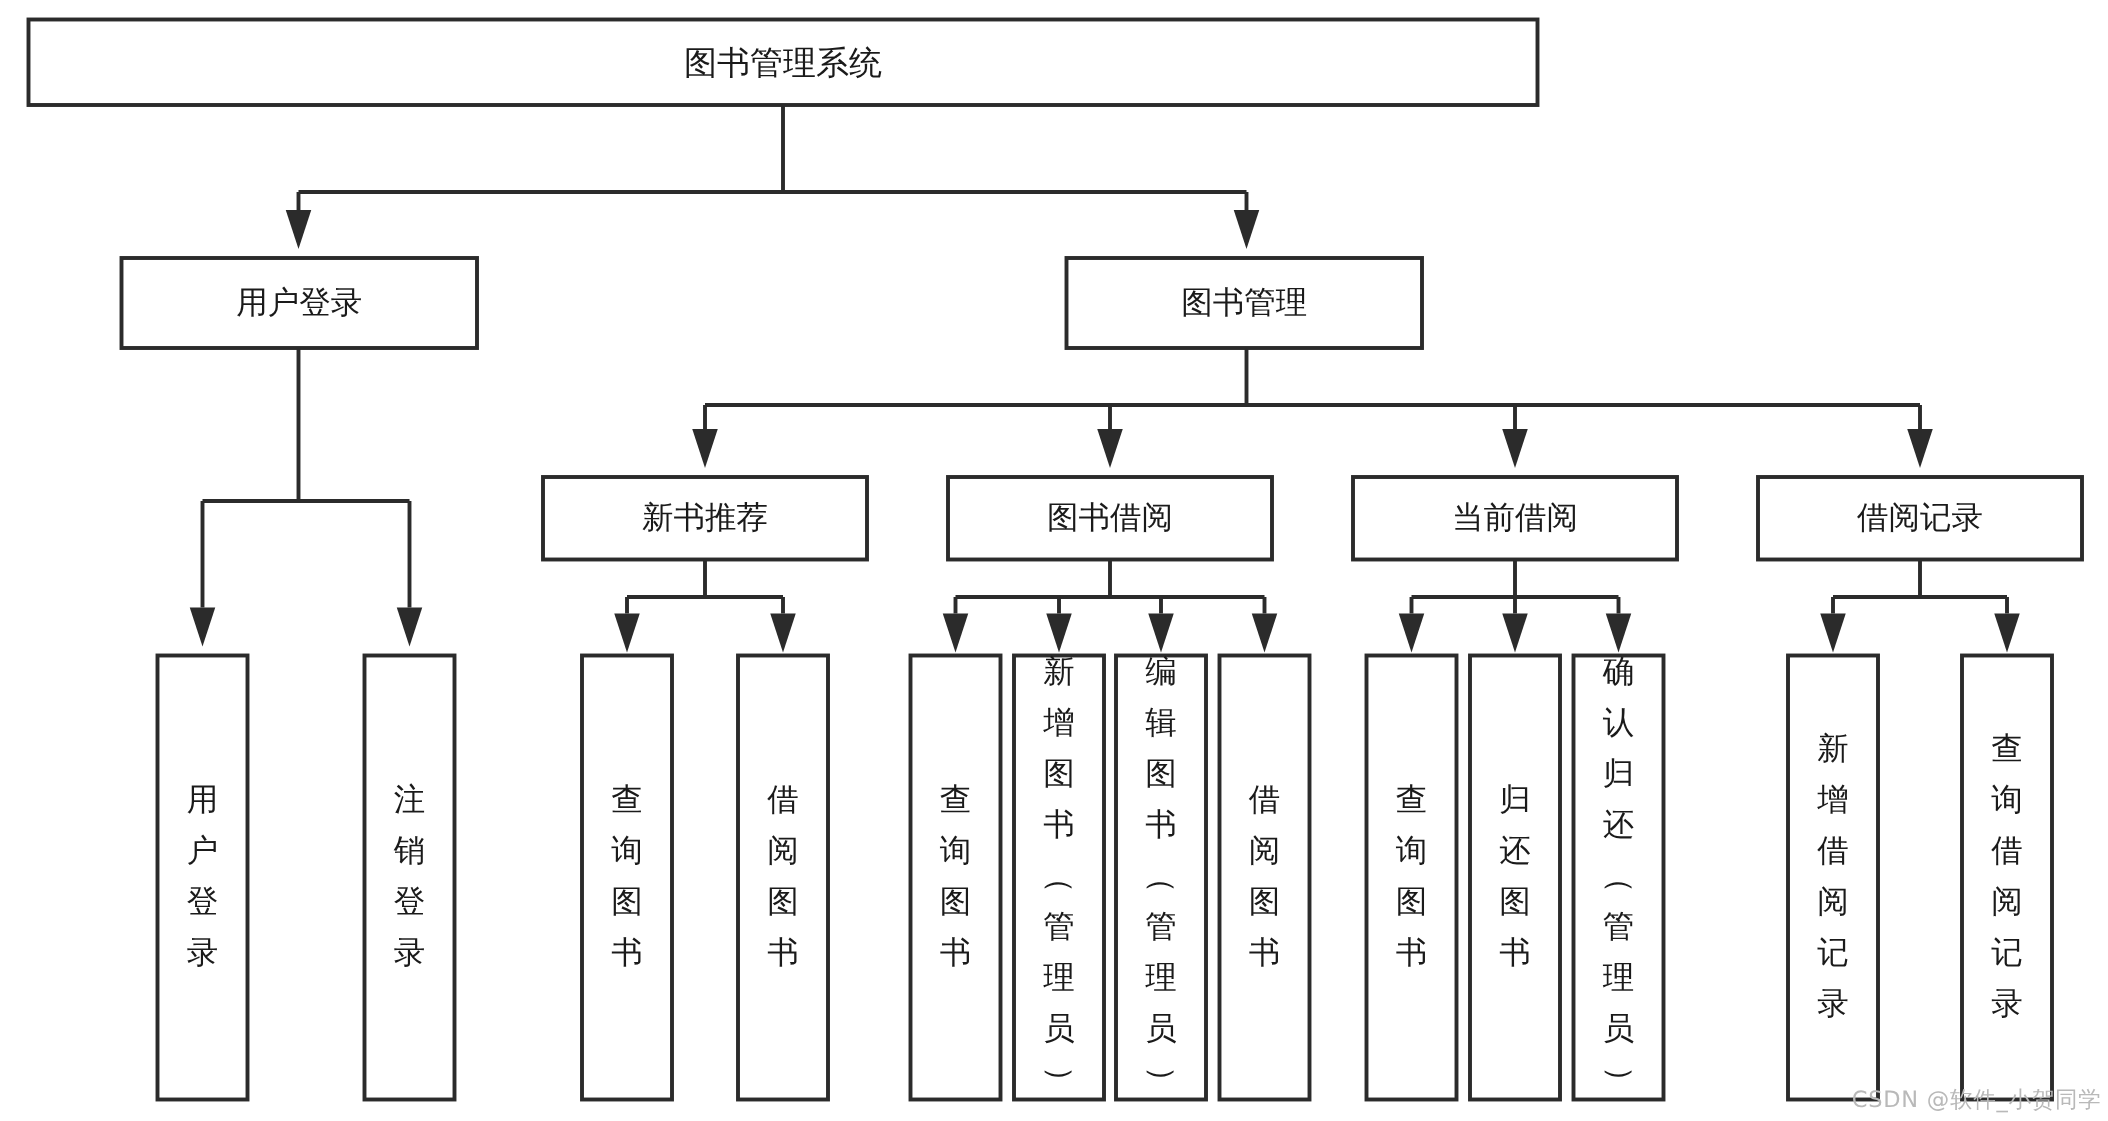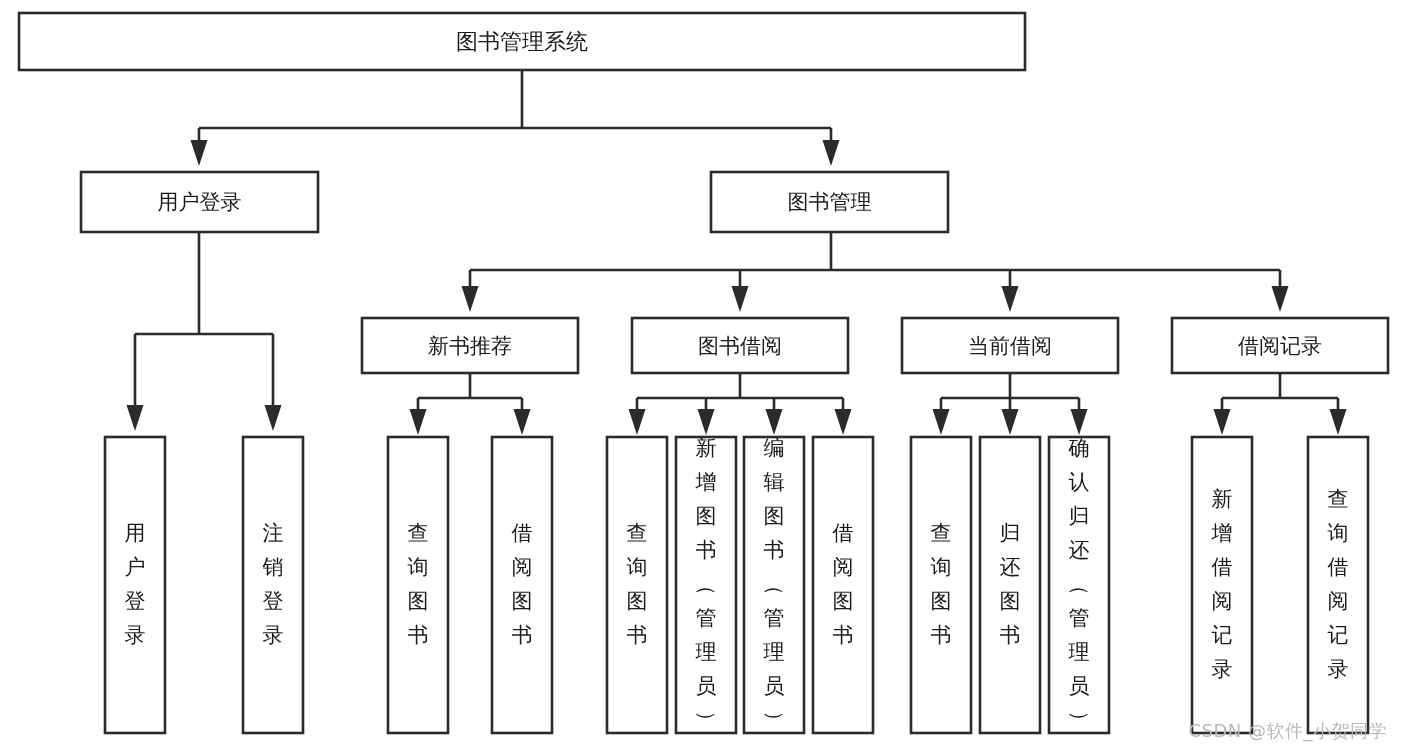--- a/index.html
+++ b/index.html
@@ -55,24 +55,24 @@
   }
   .leaf-label-char {
     fill: #1a1a1a;
     font-family: "DejaVu Sans", "Liberation Sans", sans-serif;
     font-size: 21px;
     text-anchor: middle;
     dominant-baseline: middle;
   }
   .watermark {
     position: absolute;
-    right: 18px;
+    right: 4px;
     bottom: 4px;
     font-family: "DejaVu Sans", "Liberation Sans", sans-serif;
-    font-size: 18px;
+    font-size: 15px;
     color: #b9b9b9;
     letter-spacing: 0.5px;
     white-space: nowrap;
     user-select: none;
   }
 </style>
 </head>
 <body>
 
 <div id="diagram-root">

